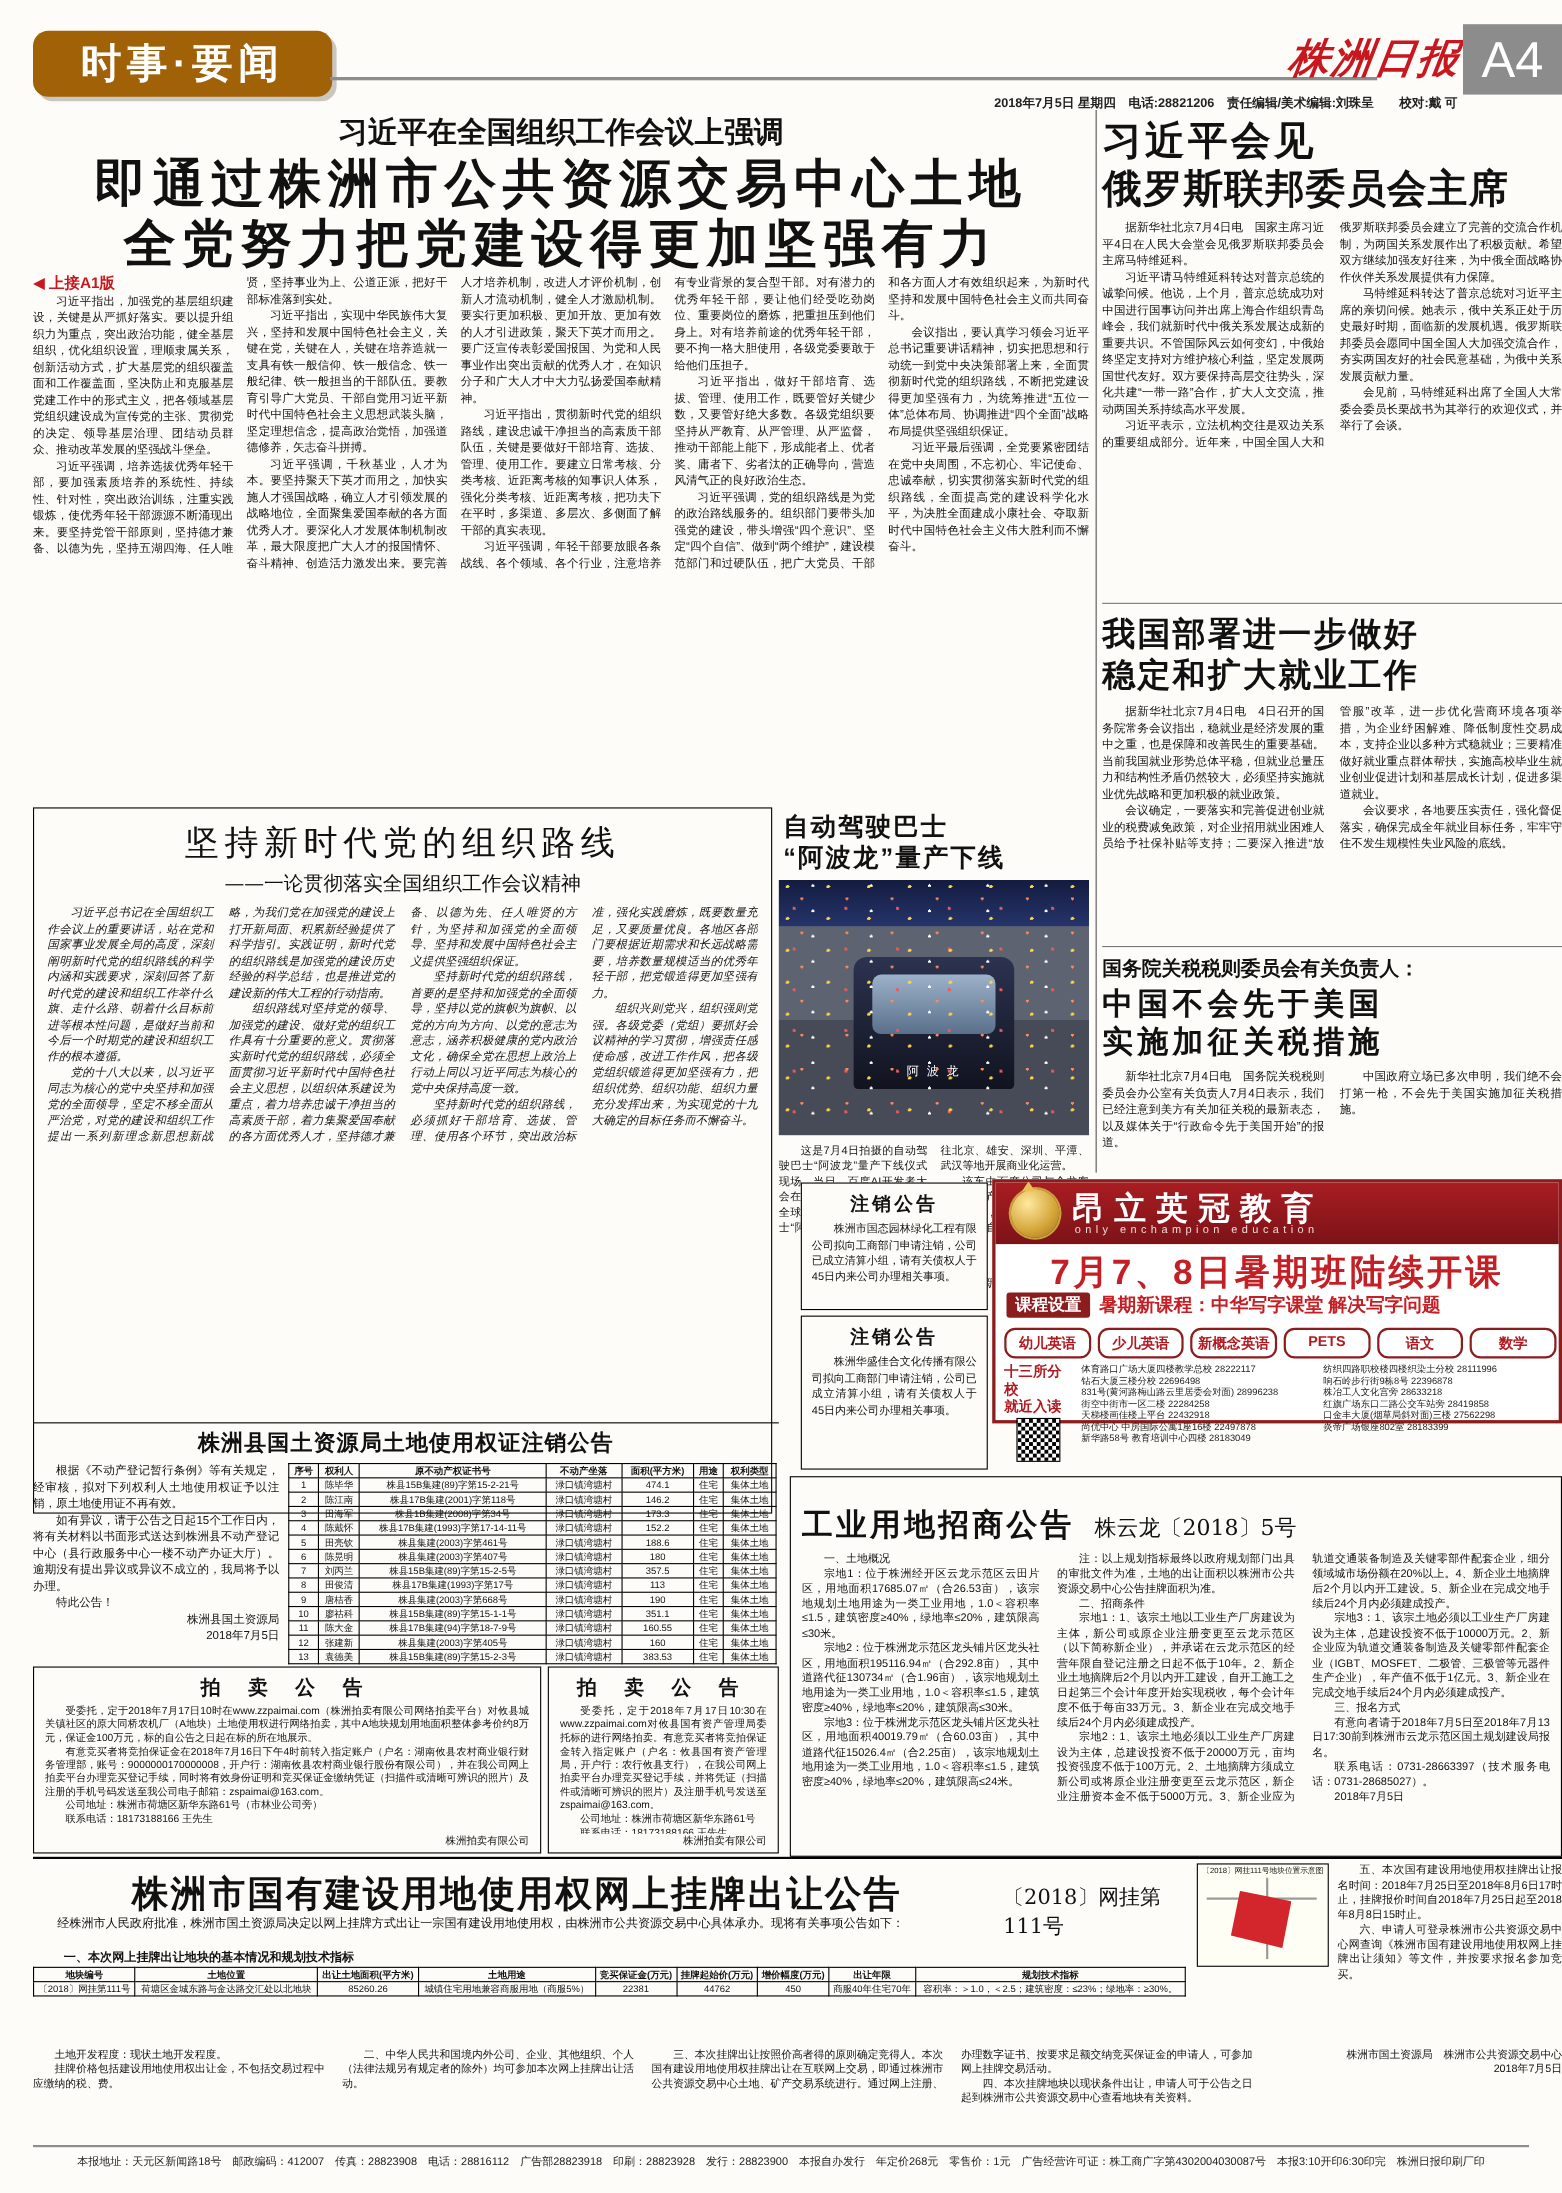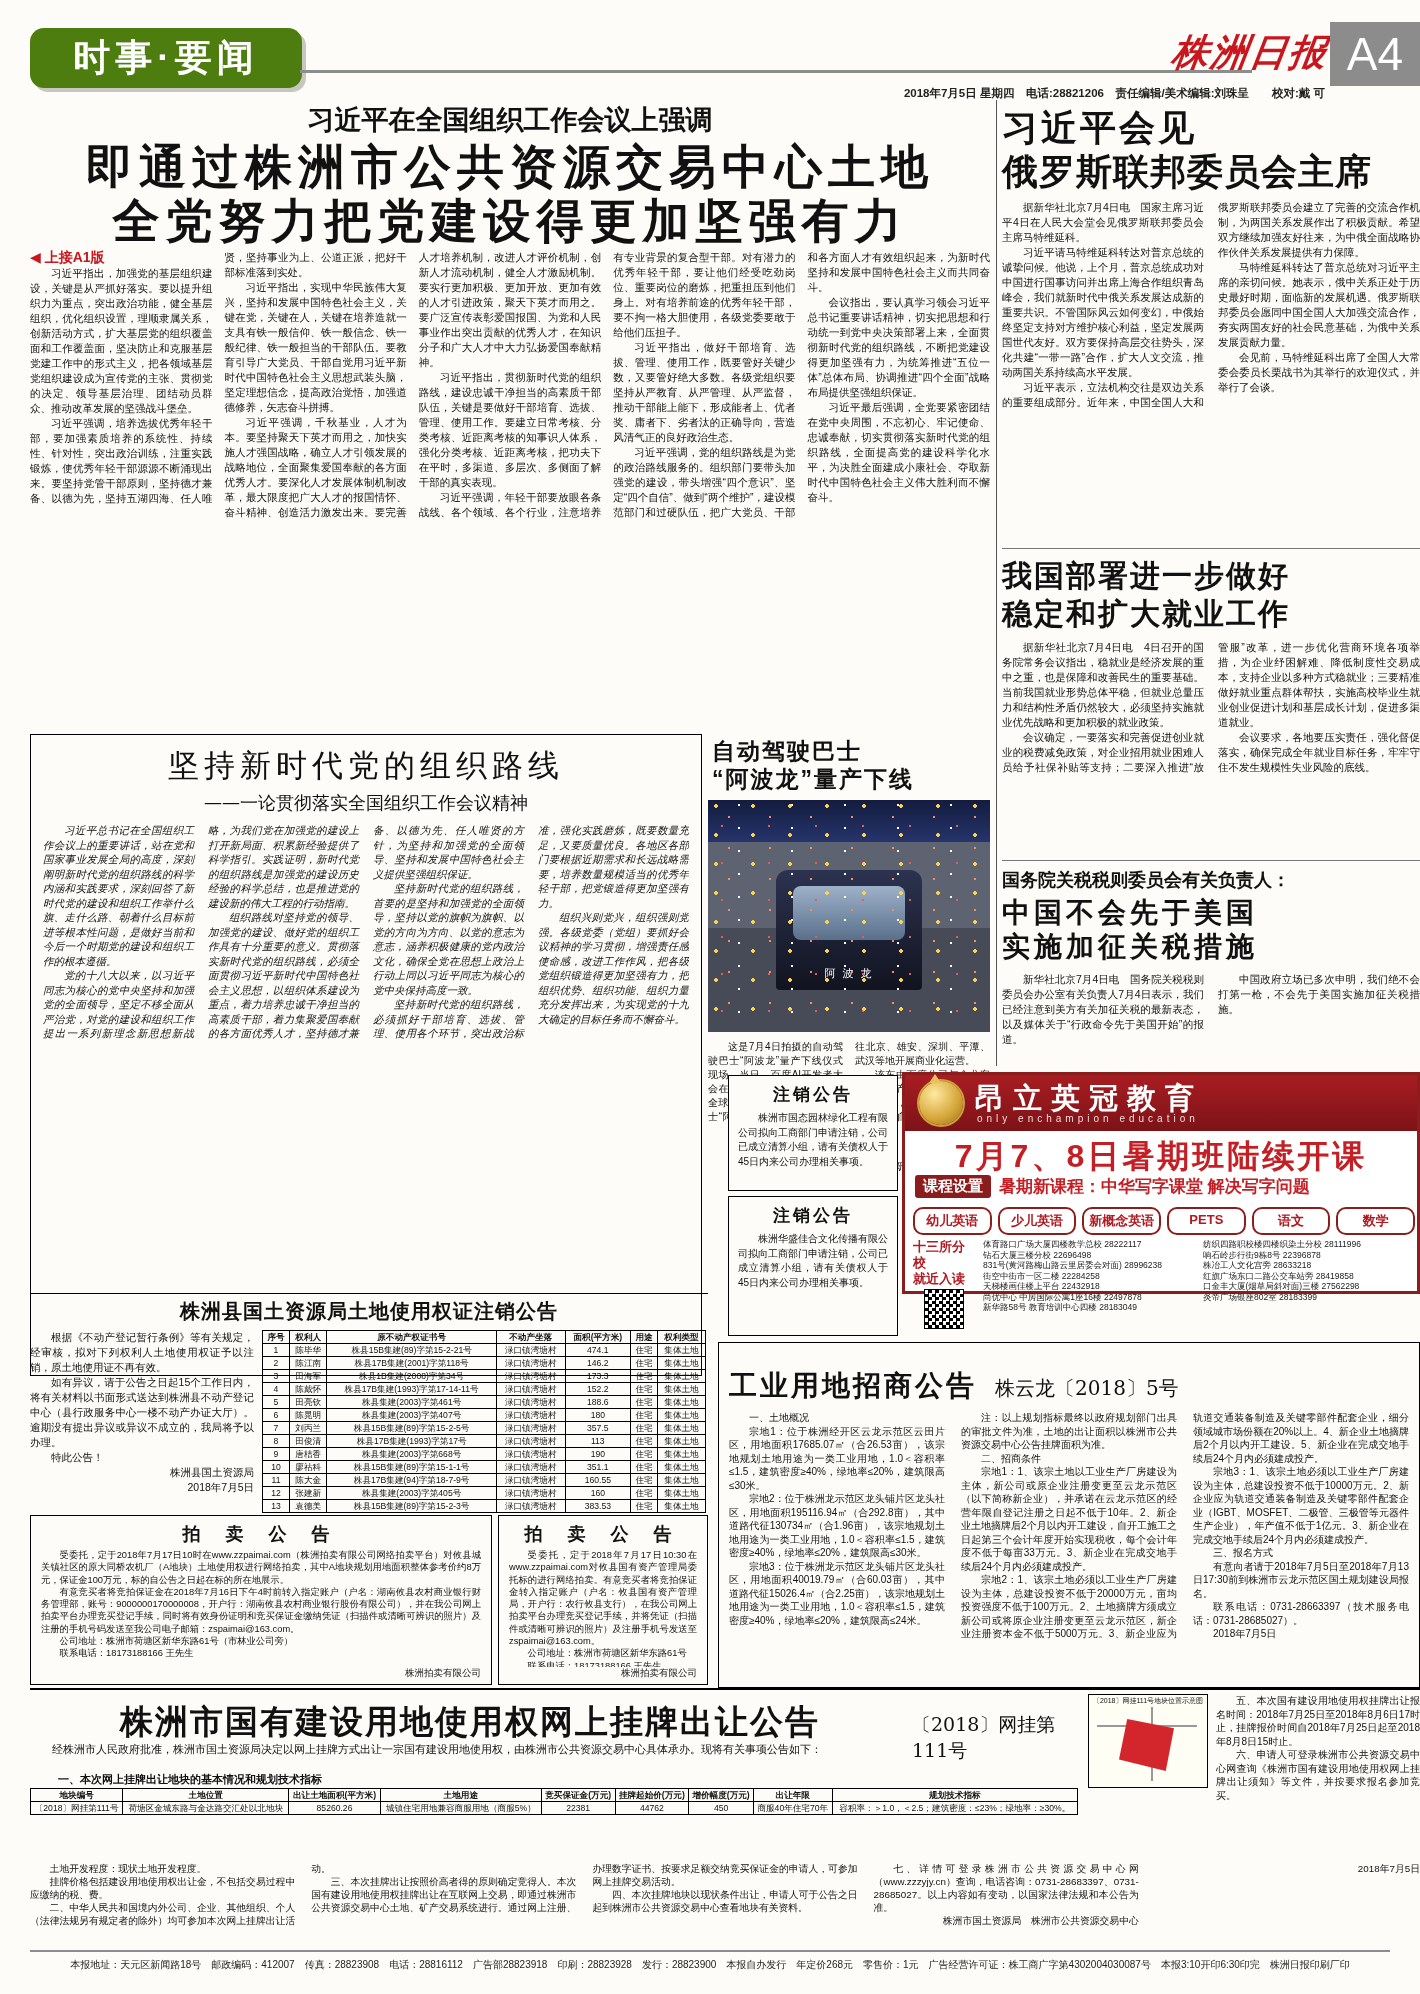--- a/index.html
+++ b/index.html
@@ -2,21 +2,21 @@
 <html><head>
 <meta charset="utf-8">
 <style>
   html,body{margin:0;padding:0;}
   body{width:1420px;height:1994px;position:relative;background:#fdfcf8;color:#111;
        font-family:"Liberation Sans","DejaVu Sans",sans-serif;overflow:hidden;}
   .abs{position:absolute;}
   p{margin:0;text-indent:2em;text-align:justify;}
   .tight p{text-indent:0;text-align:left;}
   
-  .badge{left:30px;top:28px;width:272px;height:60px;background:#4d7c0f;border-radius:14px;
+  .badge{left:30px;top:28px;width:272px;height:60px;background:#a16207;border-radius:14px;
          box-shadow:4px 4px 0 #c9c6c0;color:#fff;font-size:37px;font-weight:bold;
          letter-spacing:5px;text-align:center;line-height:60px;}
   .hline{left:300px;top:70px;width:952px;height:3px;background:#8d8d8d;}
   .paperlogo{left:1148px;top:26px;width:180px;height:52px;color:#c8171e;font-weight:bold;
              font-size:37px;font-family:"DejaVu Serif",serif;font-style:italic;transform:skewX(-8deg);
              letter-spacing:2px;line-height:52px;text-align:right;}
   .pageno{left:1330px;top:22px;width:90px;height:64px;background:#8c8c8c;color:#fff;
           font-size:46px;text-align:center;line-height:64px;}
   .dateline{left:430px;top:86px;width:895px;font-size:11.5px;font-weight:bold;text-align:right;color:#222;}
   
@@ -504,20 +504,19 @@
       </tr>
     </tbody>
 </table>
 <div class="abs lst-body">
   <div>
       <p>土地开发程度：现状土地开发程度。</p>
       <p>挂牌价格包括建设用地使用权出让金，不包括交易过程中应缴纳的税、费。</p>
       <p>二、中华人民共和国境内外公司、企业、其他组织、个人（法律法规另有规定者的除外）均可参加本次网上挂牌出让活动。</p>
       <p>三、本次挂牌出让按照价高者得的原则确定竞得人。本次国有建设用地使用权挂牌出让在互联网上交易，即通过株洲市公共资源交易中心土地、矿产交易系统进行。通过网上注册、办理数字证书、按要求足额交纳竞买保证金的申请人，可参加网上挂牌交易活动。</p>
       <p>四、本次挂牌地块以现状条件出让，申请人可于公告之日起到株洲市公共资源交易中心查看地块有关资料。</p>
-      <p>七、详情可登录株洲市公共资源交易中心网（www.zzzyjy.cn）查询，电话咨询：0731-28683397、0731-28685027。以上内容如有变动，以国家法律法规和本公告为准。</p>
     </div>
   <p class="sign">株洲市国土资源局　株洲市公共资源交易中心</p>
   <p class="sign">2018年7月5日</p>
 </div>
 
 <div class="abs foot-line"></div>
 <div class="abs footer">本报地址：天元区新闻路18号　邮政编码：412007　传真：28823908　电话：28816112　广告部28823918　印刷：28823928　发行：28823900　本报自办发行　年定价268元　零售价：1元　广告经营许可证：株工商广字第4302004030087号　本报3:10开印6:30印完　株洲日报印刷厂印</div>
 
 </body></html>

